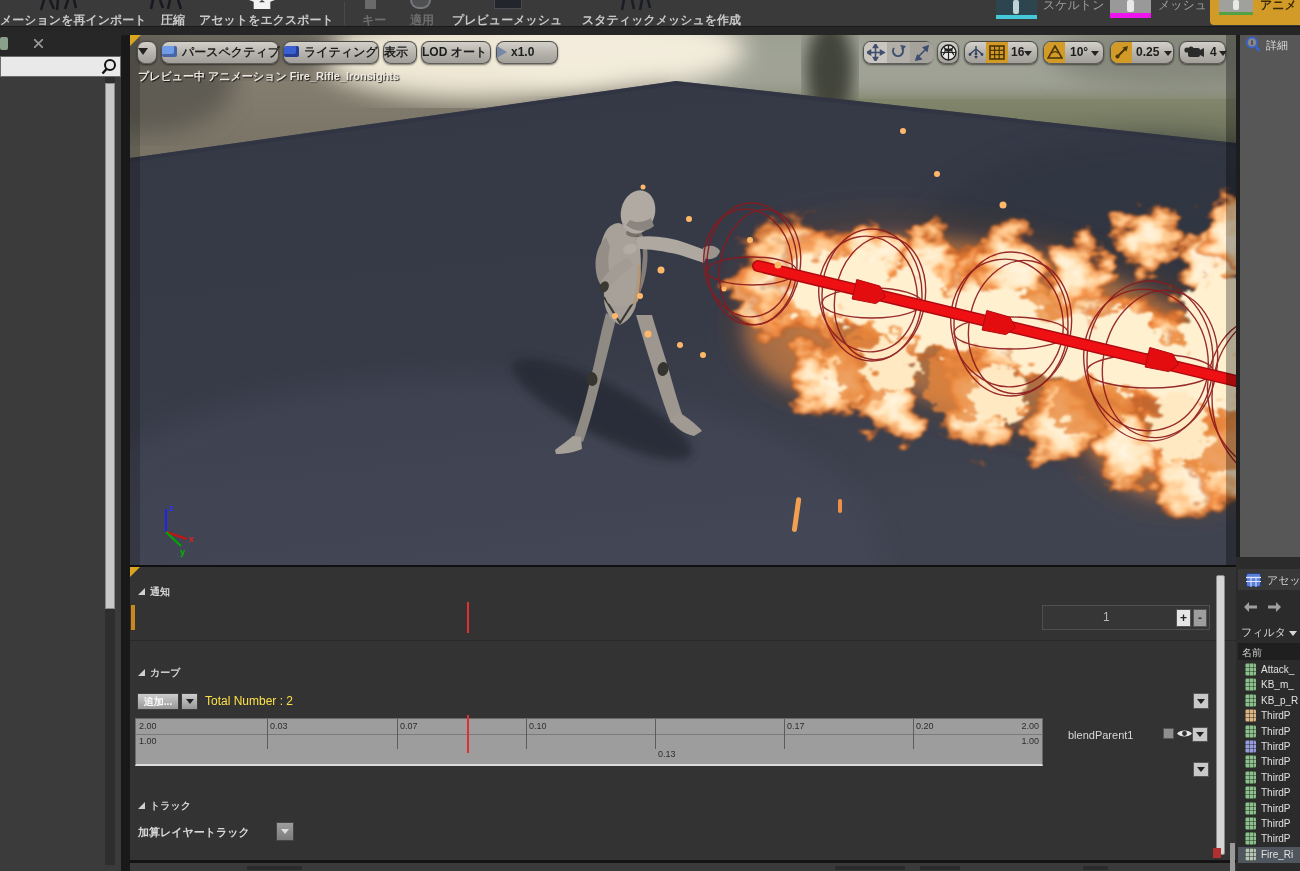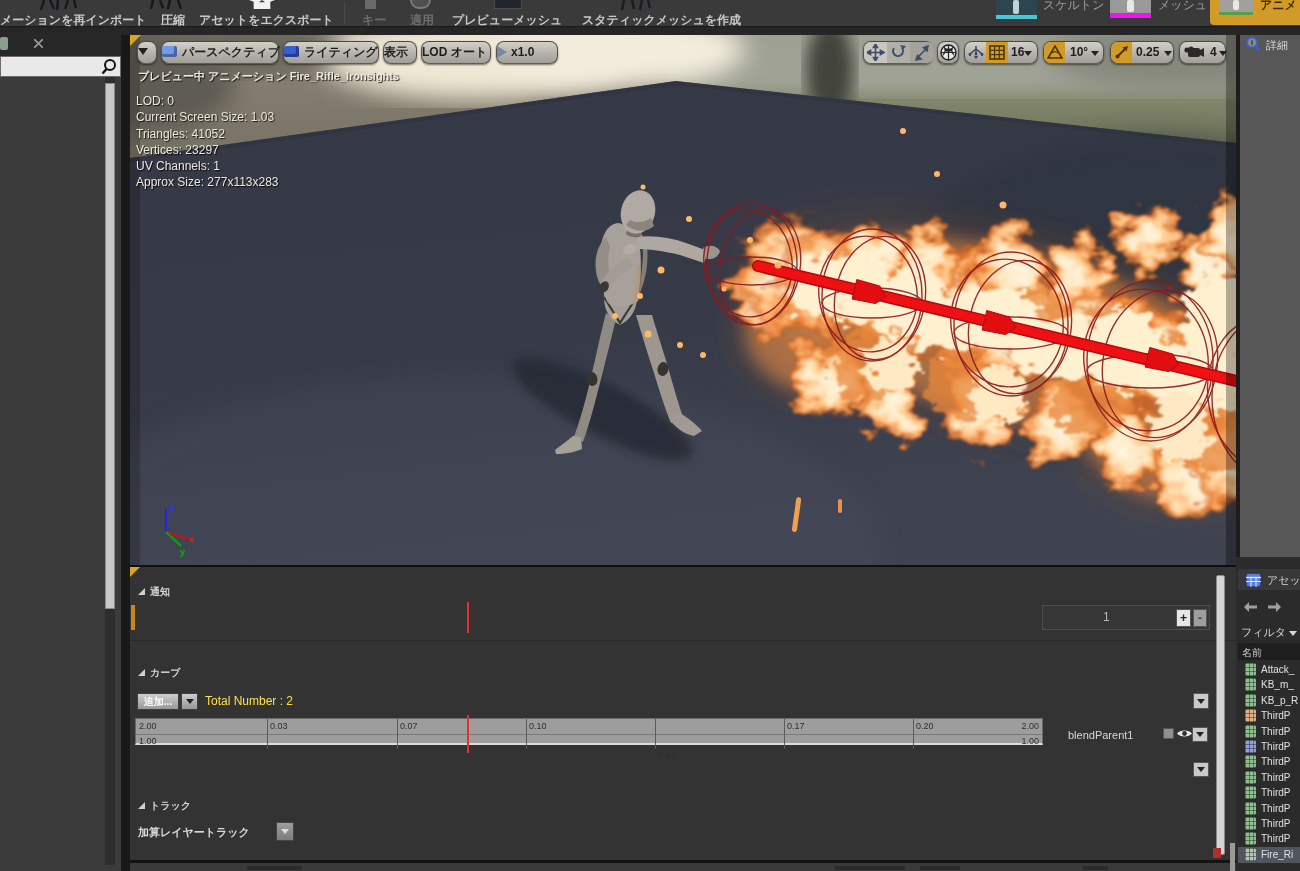--- a/index.html
+++ b/index.html
@@ -447,23 +447,20 @@
         <rect x="4" y="2" width="12" height="9" rx="2" fill="#2a2a2a"></rect>
         <polygon points="16,4 20,2 20,11 16,9" fill="#2a2a2a"></polygon>
         <circle cx="3" cy="4" r="2.6" fill="#2a2a2a"></circle>
           <circle cx="7" cy="3" r="2.6" fill="#2a2a2a"></circle>
       </svg>
       <span style="position:absolute;left:30px;top:0;font-size:12px;">4</span>
       <span style="position:absolute;left:39px;top:9px;width:0;height:0;border-left:4px solid transparent;border-right:4px solid transparent;border-top:5px solid #222;"></span>
     </div>
 
     <div class="ovl" style="left:8px; top:34px; font-size:11px; font-weight:bold;">プレビュー中 アニメーション Fire_Rifle_Ironsights</div>
-    <div class="ovl" style="left:6px; top:58px; font-size:12px; line-height:16.3px;">
-      LOD: 0<br>Current Screen Size: 1.03<br>Triangles: 41052<br>Vertices: 23297<br>UV Channels: 1<br>Approx Size: 277x113x283
-    </div>
   </div>
 
   <div id="botpanel" class="abs">
 
     <div style="position:absolute;left:0;top:0;width:0;height:0;border-left:10px solid #dca520;border-bottom:10px solid transparent;"></div>
 
     <div class="sechdr" style="left:8px; top:18px;"><span class="tri"></span>通知</div>
     <div style="position:absolute; left:1px; top:38px; width:4px; height:25px; background:#c9881e;"></div>
     <div style="position:absolute; left:912px; top:38px; width:168px; height:25px; background:#363636; border:1px solid #4f4f4f; color:#b9b9b9; font-size:12px;">
         <span style="position:absolute;left:60px;top:4px;">1</span>
@@ -473,21 +470,21 @@
 
     <div style="position:absolute; left:337px; top:35px; width:2px; height:31px; background:#e03030;"></div>
     <div style="position:absolute; left:0px; top:73px; width:1106px; height:1px; background:#292929;"></div>
 
     <div class="sechdr" style="left:8px; top:99px;"><span class="tri"></span>カーブ</div>
     <div style="position:absolute; left:7px; top:126px; width:42px; height:17px; background:linear-gradient(#cdcdcd,#989898); border:1px solid #3f3f3f; color:#fdfdfd; font-size:10px; font-weight:bold; text-align:center; line-height:15px;">追加...</div>
     <div style="position:absolute; left:51px; top:126px; width:17px; height:17px; background:linear-gradient(#cdcdcd,#989898); border:1px solid #3f3f3f; text-align:center; line-height:14px;"><span style="display:inline-block;width:0;height:0;border-left:4px solid transparent;border-right:4px solid transparent;border-top:5px solid #222;vertical-align:middle;"></span></div>
     <div style="position:absolute; left:75px; top:127px; font-size:12px; color:#fde047;">Total Number : 2</div>
     <div style="position:absolute; left:1063px; top:126px; width:16px; height:16px; background:#c9c9c9; border:1px solid #555; text-align:center; line-height:13px;"><span style="display:inline-block;width:0;height:0;border-left:4px solid transparent;border-right:4px solid transparent;border-top:5px solid #222;vertical-align:middle;"></span></div>
 
-    <div id="curvestrip" style="position:absolute; left:5px; top:151px; width:908px; height:27px; background:#9d9d9d; border:1px solid #6a6a6a; border-bottom:2px solid #dddddd;">
+    <div id="curvestrip" style="position:absolute; left:5px; top:151px; width:908px; height:48px; background:#9d9d9d; border:1px solid #6a6a6a; border-bottom:2px solid #dddddd;">
       <div style="position:absolute; left:0; top:15px; width:100%; height:1px; background:#7a7a7a;"></div>
       <div style="position:absolute; left:131px; top:0; width:1px; height:30px; background:#5c5c5c;"></div>
       <div style="position:absolute; left:261px; top:0; width:1px; height:30px; background:#5c5c5c;"></div>
       <div style="position:absolute; left:390px; top:0; width:1px; height:30px; background:#5c5c5c;"></div>
       <div style="position:absolute; left:519px; top:0; width:1px; height:30px; background:#5c5c5c;"></div>
       <div style="position:absolute; left:648px; top:0; width:1px; height:30px; background:#5c5c5c;"></div>
       <div style="position:absolute; left:777px; top:0; width:1px; height:30px; background:#5c5c5c;"></div>
       <div class="cnum" style="left:3px; top:2px;">2.00</div>
       <div class="cnum" style="left:134px; top:2px;">0.03</div>
       <div class="cnum" style="left:264px; top:2px;">0.07</div>

